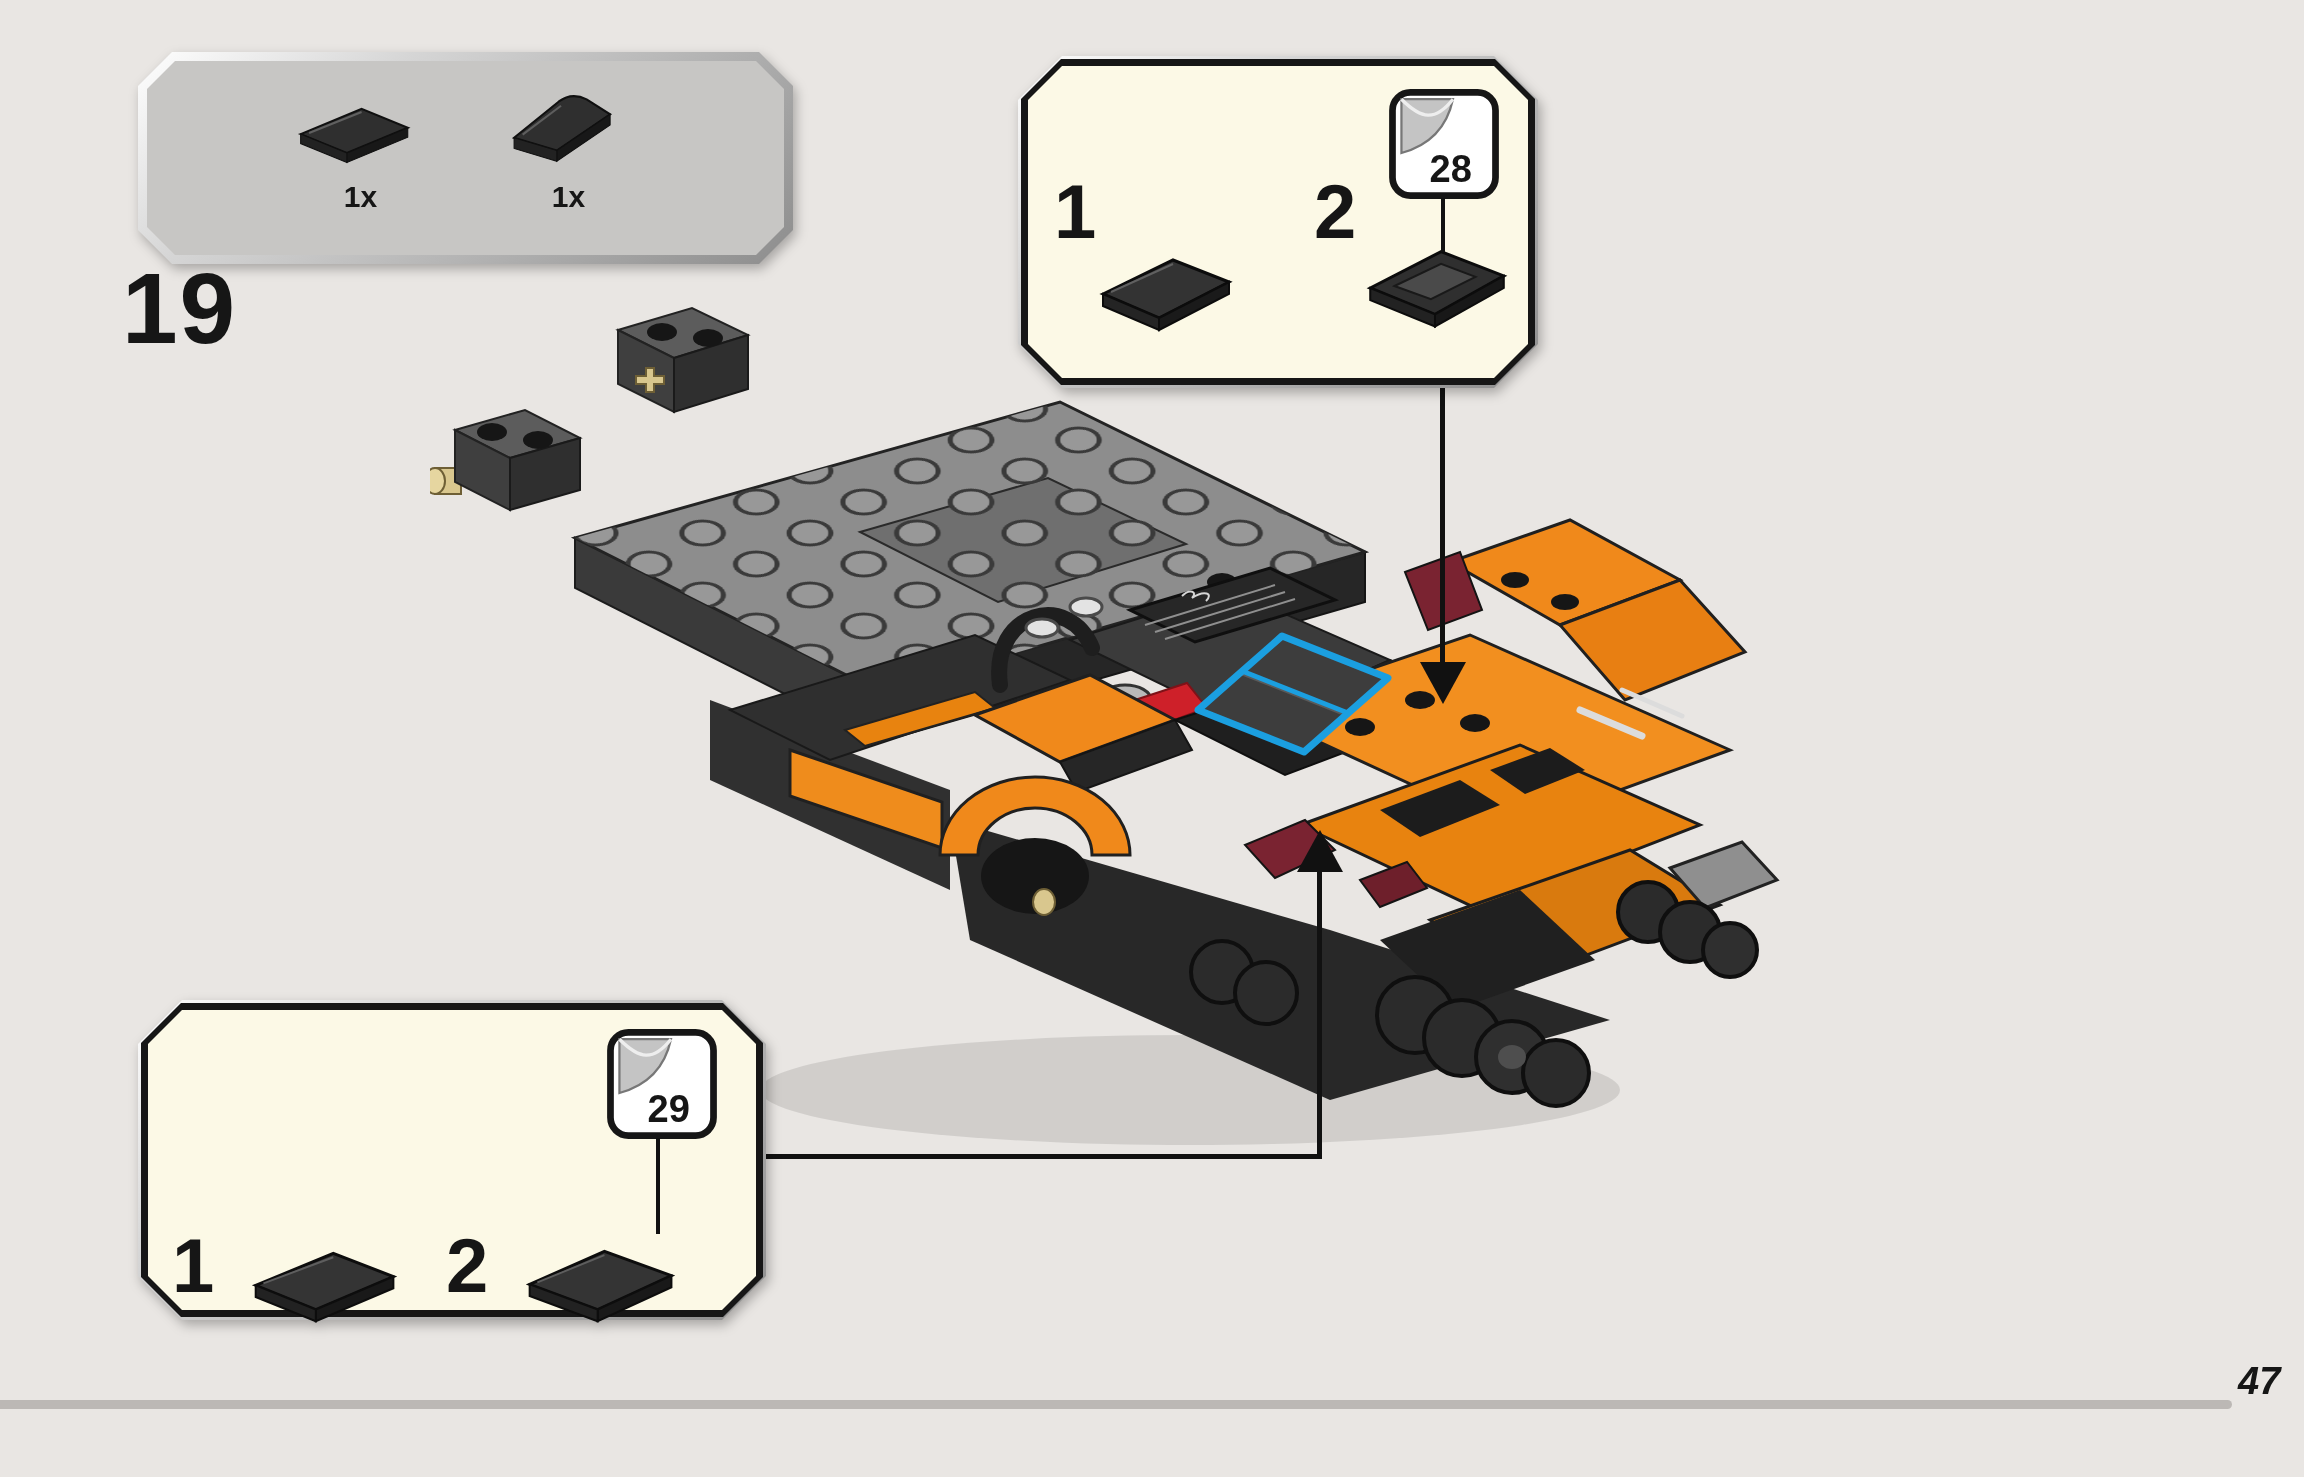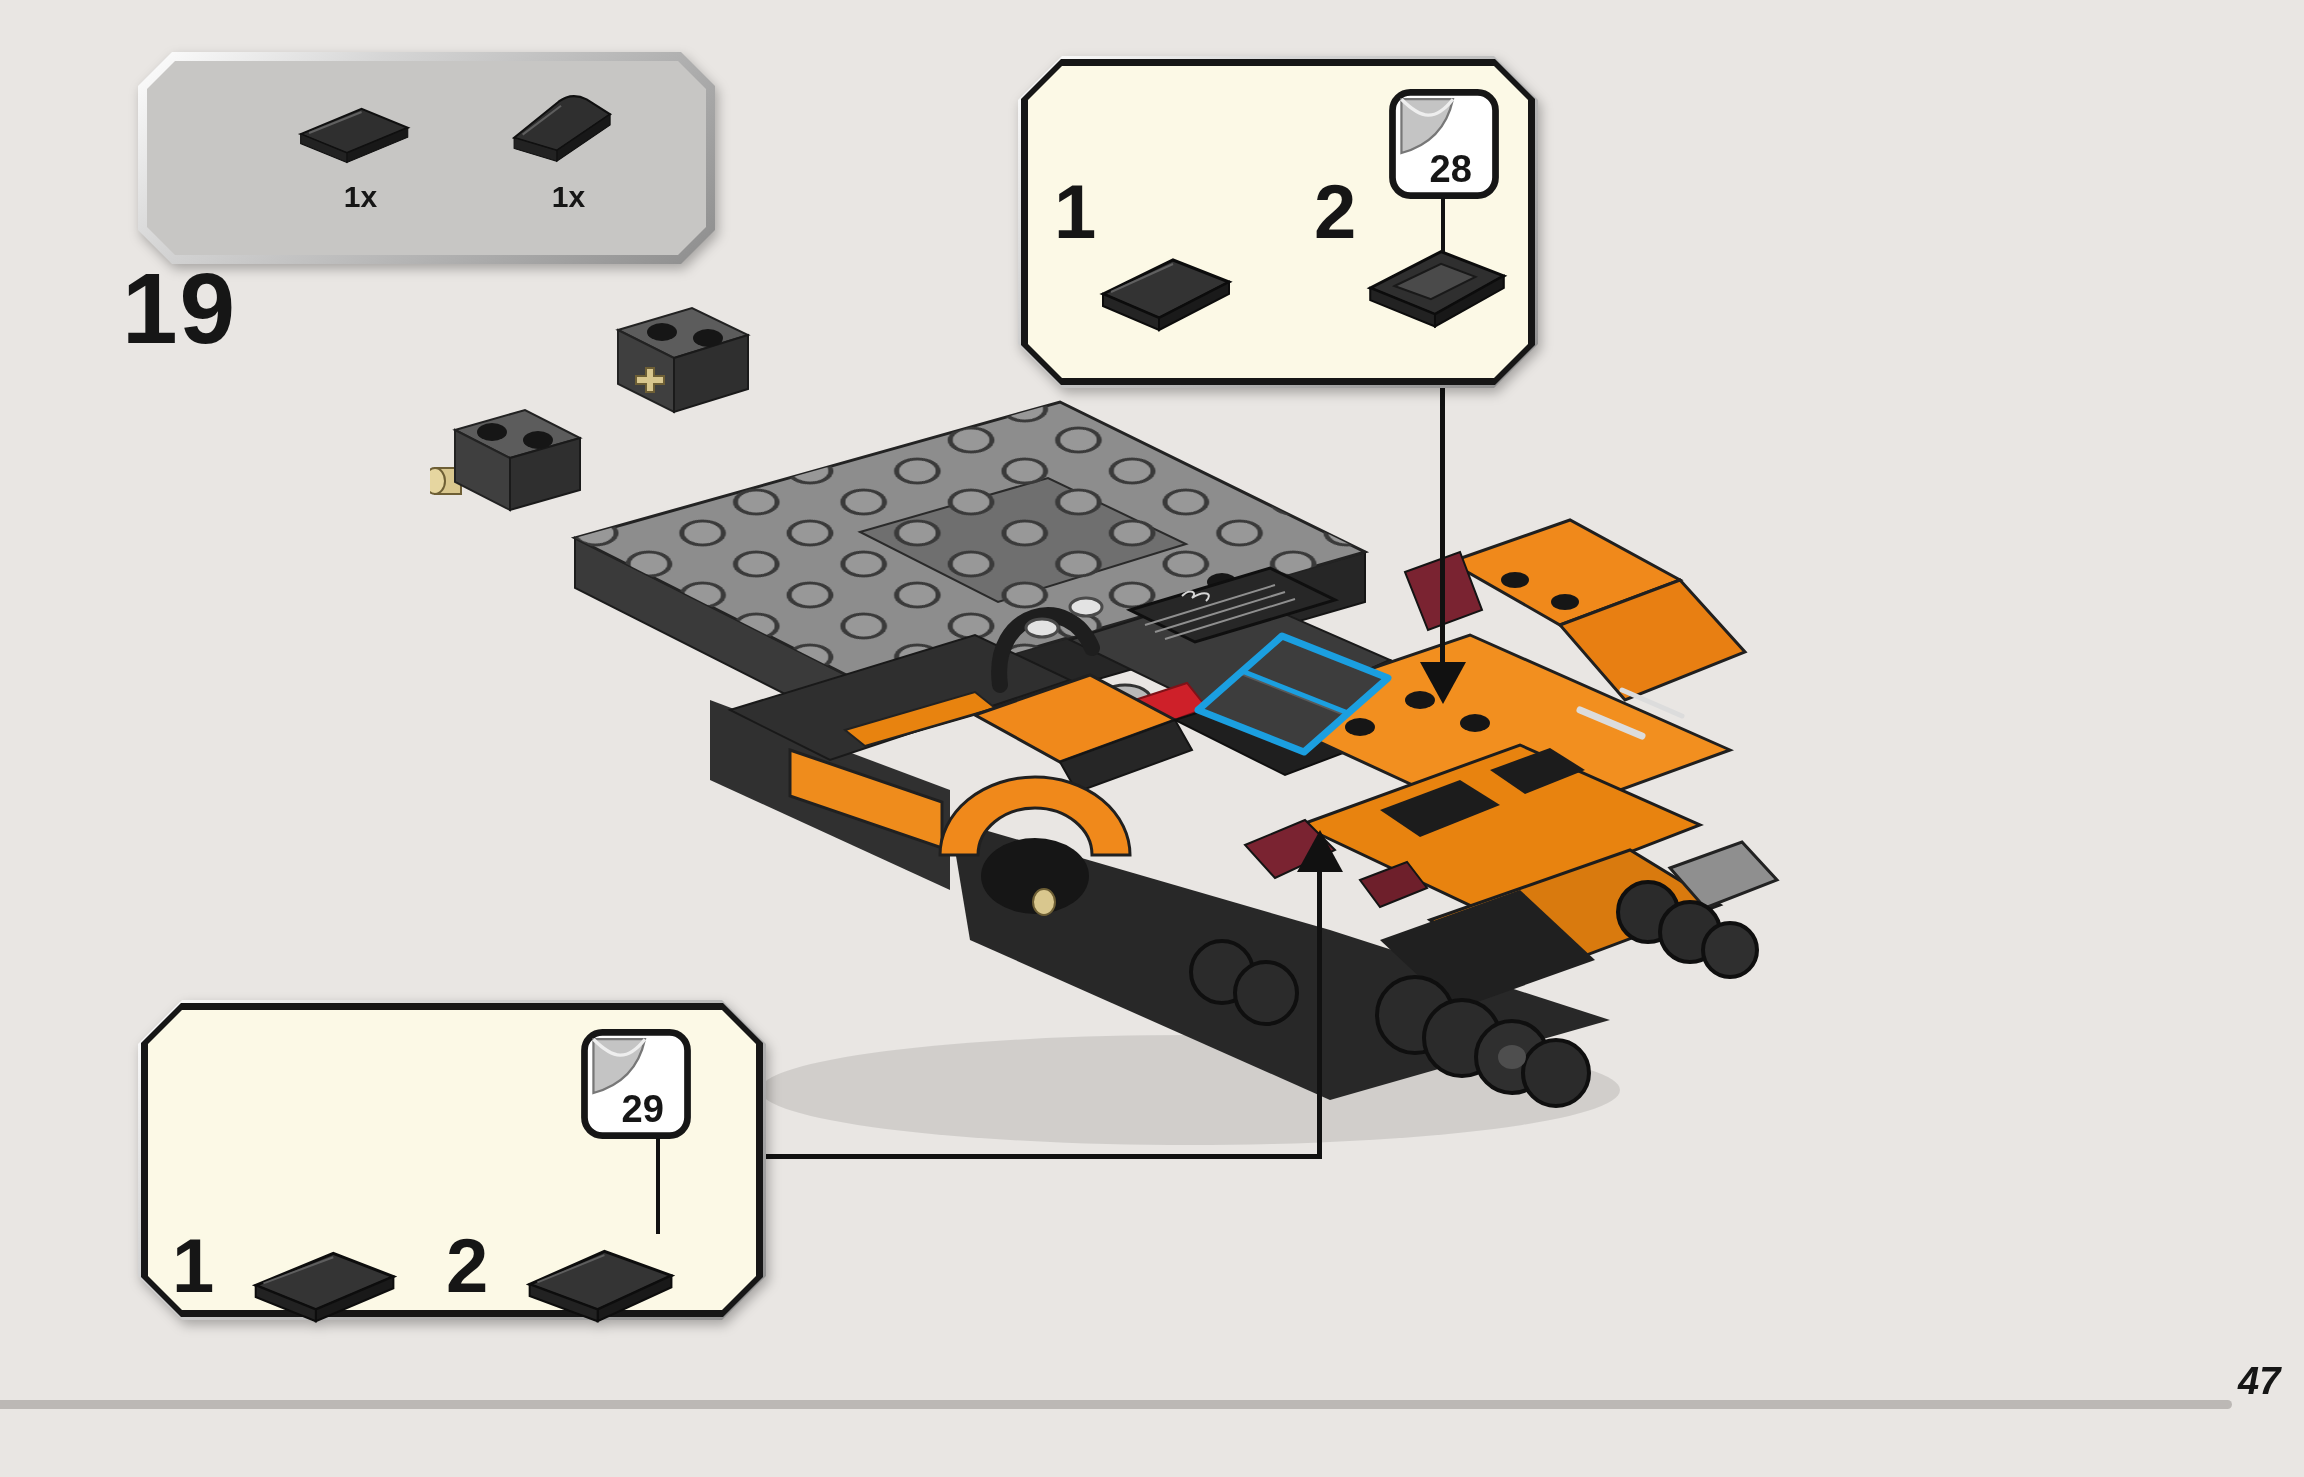--- a/index.html
+++ b/index.html
@@ -26,21 +26,21 @@
   .line{background:#111;}
   .arrow-down{width:0;height:0;border-left:23px solid transparent;border-right:23px solid transparent;border-top:42px solid #111;}
   .arrow-up{width:0;height:0;border-left:23px solid transparent;border-right:23px solid transparent;border-bottom:42px solid #111;}
   .divider{background:#bcb8b5;border-radius:0 5px 5px 0;}
   svg{display:block;}
   svg text{font-family:"Liberation Sans",sans-serif;font-weight:bold;}
 </style>
 </head>
 <body>
 
-<div class="abs shadow-wrap" style="left:138px;top:52px;width:577px;height:212px;">
+<div class="abs shadow-wrap" style="left:138px;top:52px;width:655px;height:212px;">
   <div class="fill silver chamfer-34" style="inset:0;"></div>
   <div class="fill grayfill chamfer-28" style="inset:9px;"></div>
 
   <div class="abs" style="left:140px;top:38px;width:165px;height:84px;">
     <svg viewBox="0 0 150 80" width="165" height="84">
       <polygon points="18,42 76,18 120,36 62,60" fill="#2f2f2f" stroke="#101010" stroke-width="2"></polygon>
       <polygon points="62,60 120,36 120,45 62,69" fill="#181818" stroke="#101010" stroke-width="1"></polygon>
       <polygon points="18,42 62,60 62,69 18,51" fill="#222222" stroke="#101010" stroke-width="1"></polygon>
       <path d="M26,41 L76,21" stroke="#606060" stroke-width="2" fill="none"></path>
     </svg>
@@ -239,21 +239,21 @@
   <div class="abs step-num" style="left:308px;top:228px;">2</div>
   <div class="abs" style="left:374px;top:228px;width:180px;height:80px;">
     <svg viewBox="0 0 185 105" width="180" height="102">
       <polygon points="18,58 95,24 164,49 88,84" fill="#343434" stroke="#0d0d0d" stroke-width="3"></polygon>
       <polygon points="88,84 164,49 164,61 88,96" fill="#191919" stroke="#0d0d0d" stroke-width="2"></polygon>
       <polygon points="18,58 88,84 88,96 18,70" fill="#222222" stroke="#0d0d0d" stroke-width="2"></polygon>
       <path d="M26,56 L95,28" stroke="#5e5e5e" stroke-width="2" fill="none"></path>
     </svg>
   </div>
 
-  <div class="abs" style="left:442px;top:28px;width:112px;height:112px;">
+  <div class="abs" style="left:468px;top:28px;width:112px;height:112px;">
     <svg viewBox="0 0 100 100" width="112" height="112">
       <rect x="4" y="4" width="92" height="92" rx="16" fill="#ffffff" stroke="#161616" stroke-width="6"></rect>
       <path d="M12,10 H58 C52,38 34,52 12,58 Z" fill="#c4c4c4" stroke="#777777" stroke-width="2"></path>
       <path d="M12,10 C30,28 42,30 58,10" fill="none" stroke="#eeeeee" stroke-width="3"></path>
       <text x="56" y="84" font-size="34" text-anchor="middle" fill="#161616">29</text>
     </svg>
   </div>
 </div>
 <div class="abs line" style="left:656px;top:1138px;width:4px;height:96px;"></div>
 

